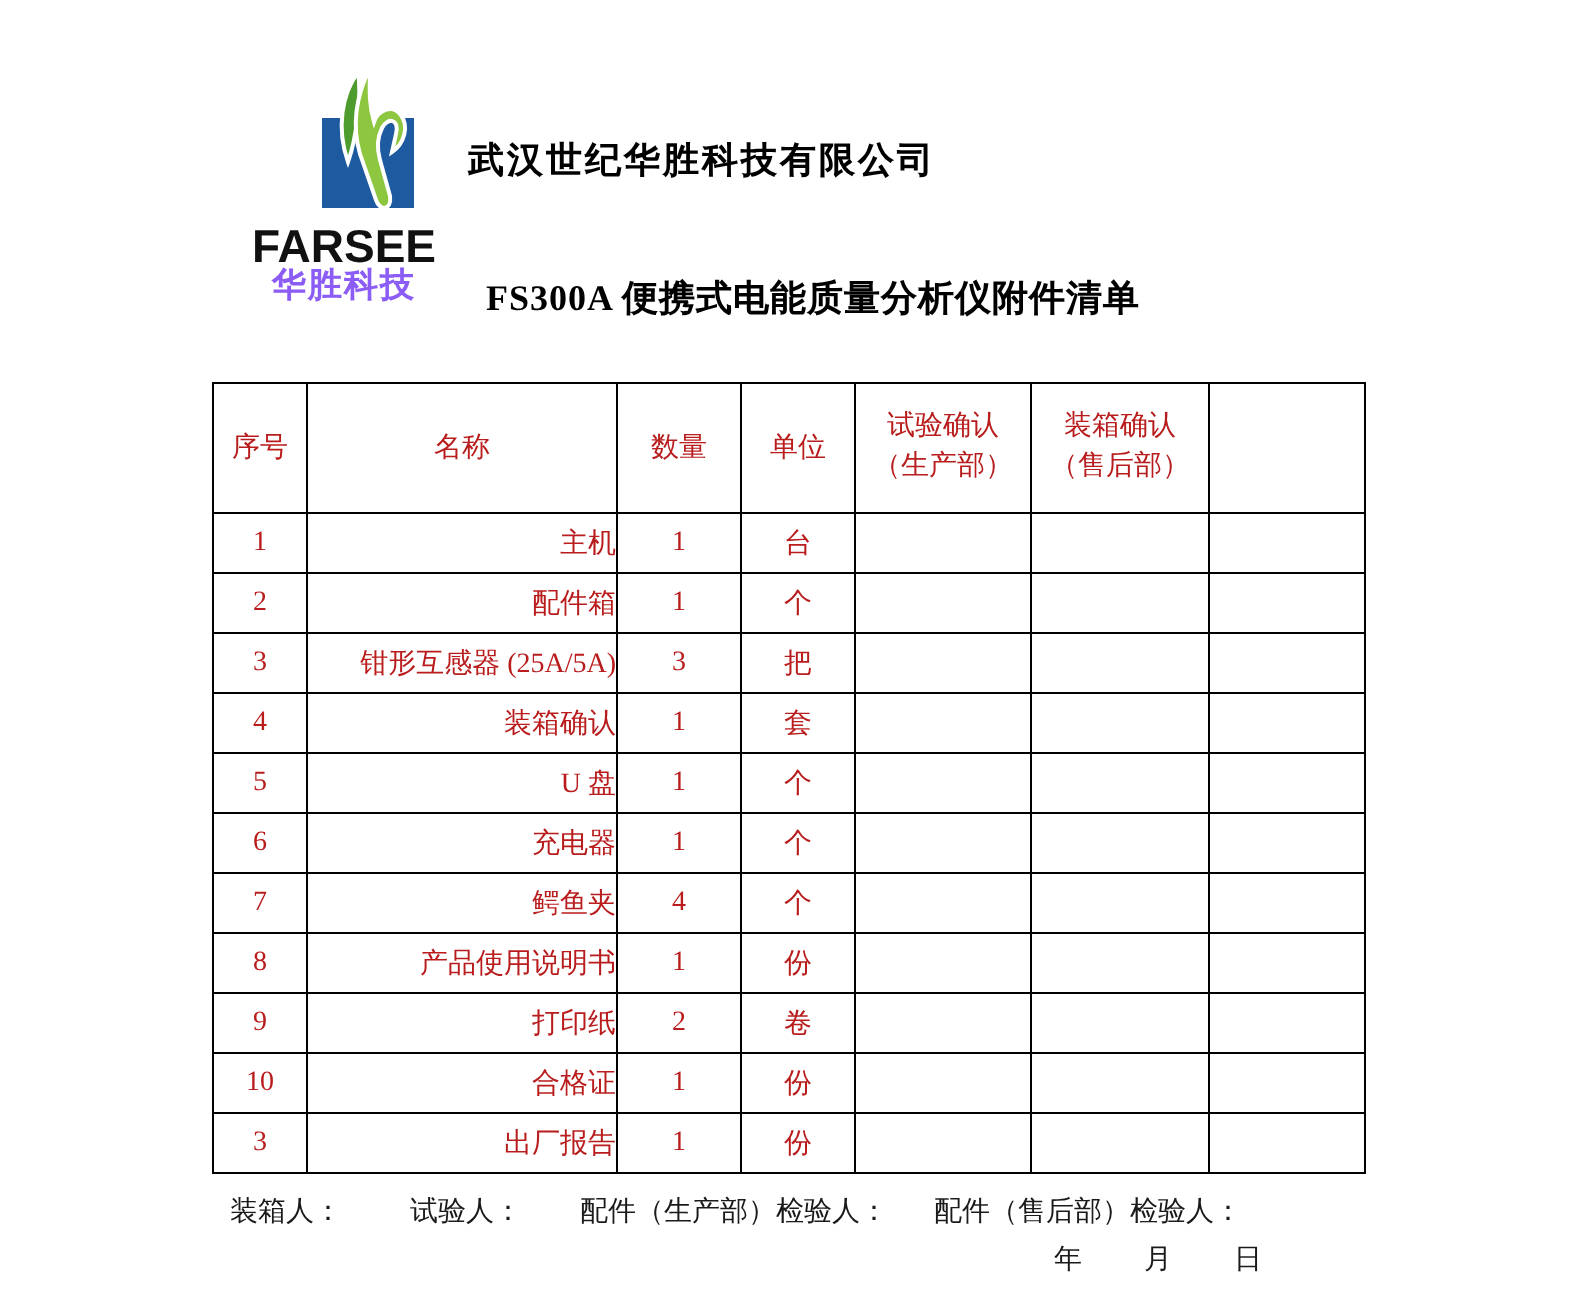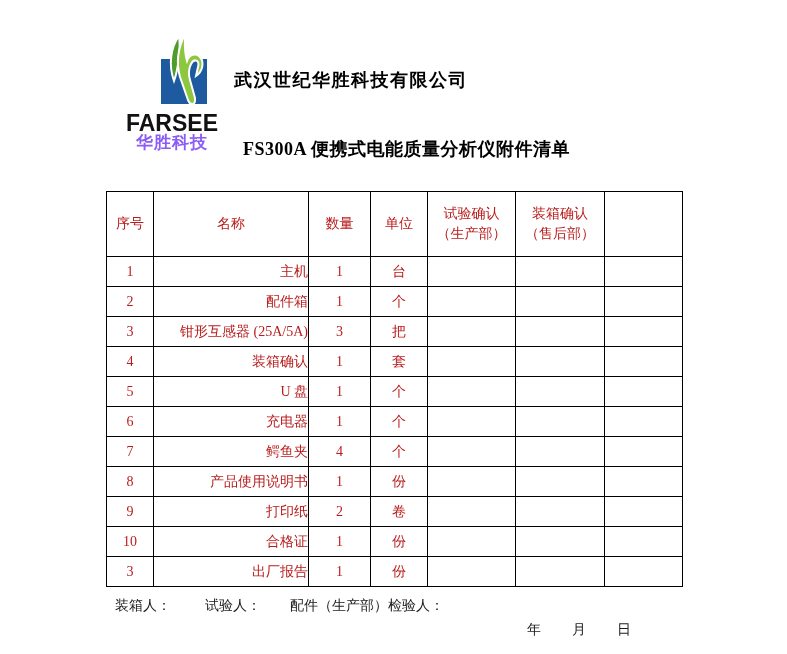--- a/index.html
+++ b/index.html
@@ -204,20 +204,21 @@
           <td></td>
           <td></td>
         </tr>
       </tbody>
   </table>
 
   <div class="sig-line">
     <span class="sig-pack">装箱人：</span>
     <span class="sig-test">试验人：</span>
     <span class="sig-prod">配件（生产部）检验人：</span>
+    <span class="sig-after">配件（售后部）检验人：</span>
   </div>
 
   <div class="date-line">
     <span class="date-year">年</span>
     <span class="date-month">月</span>
     <span class="date-day">日</span>
   </div>
 
 </div>
 

